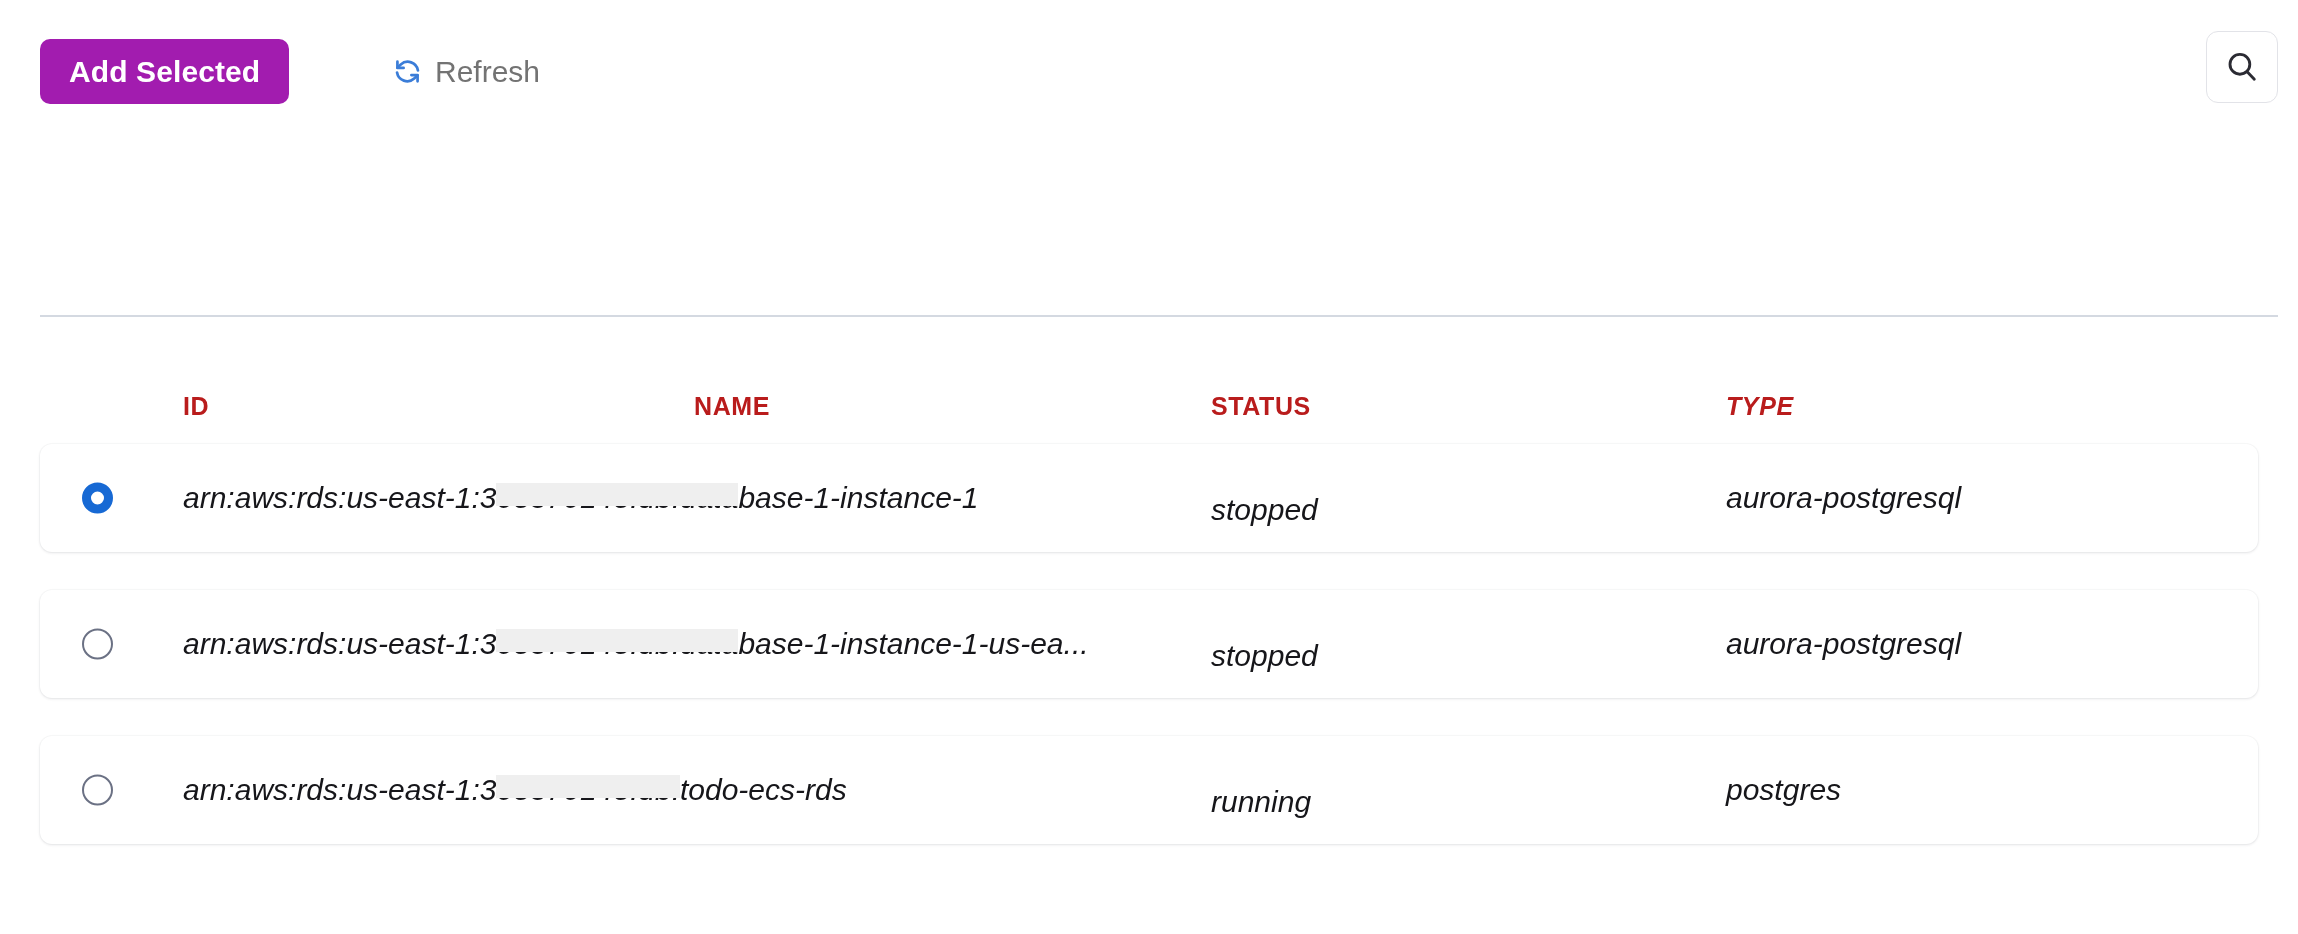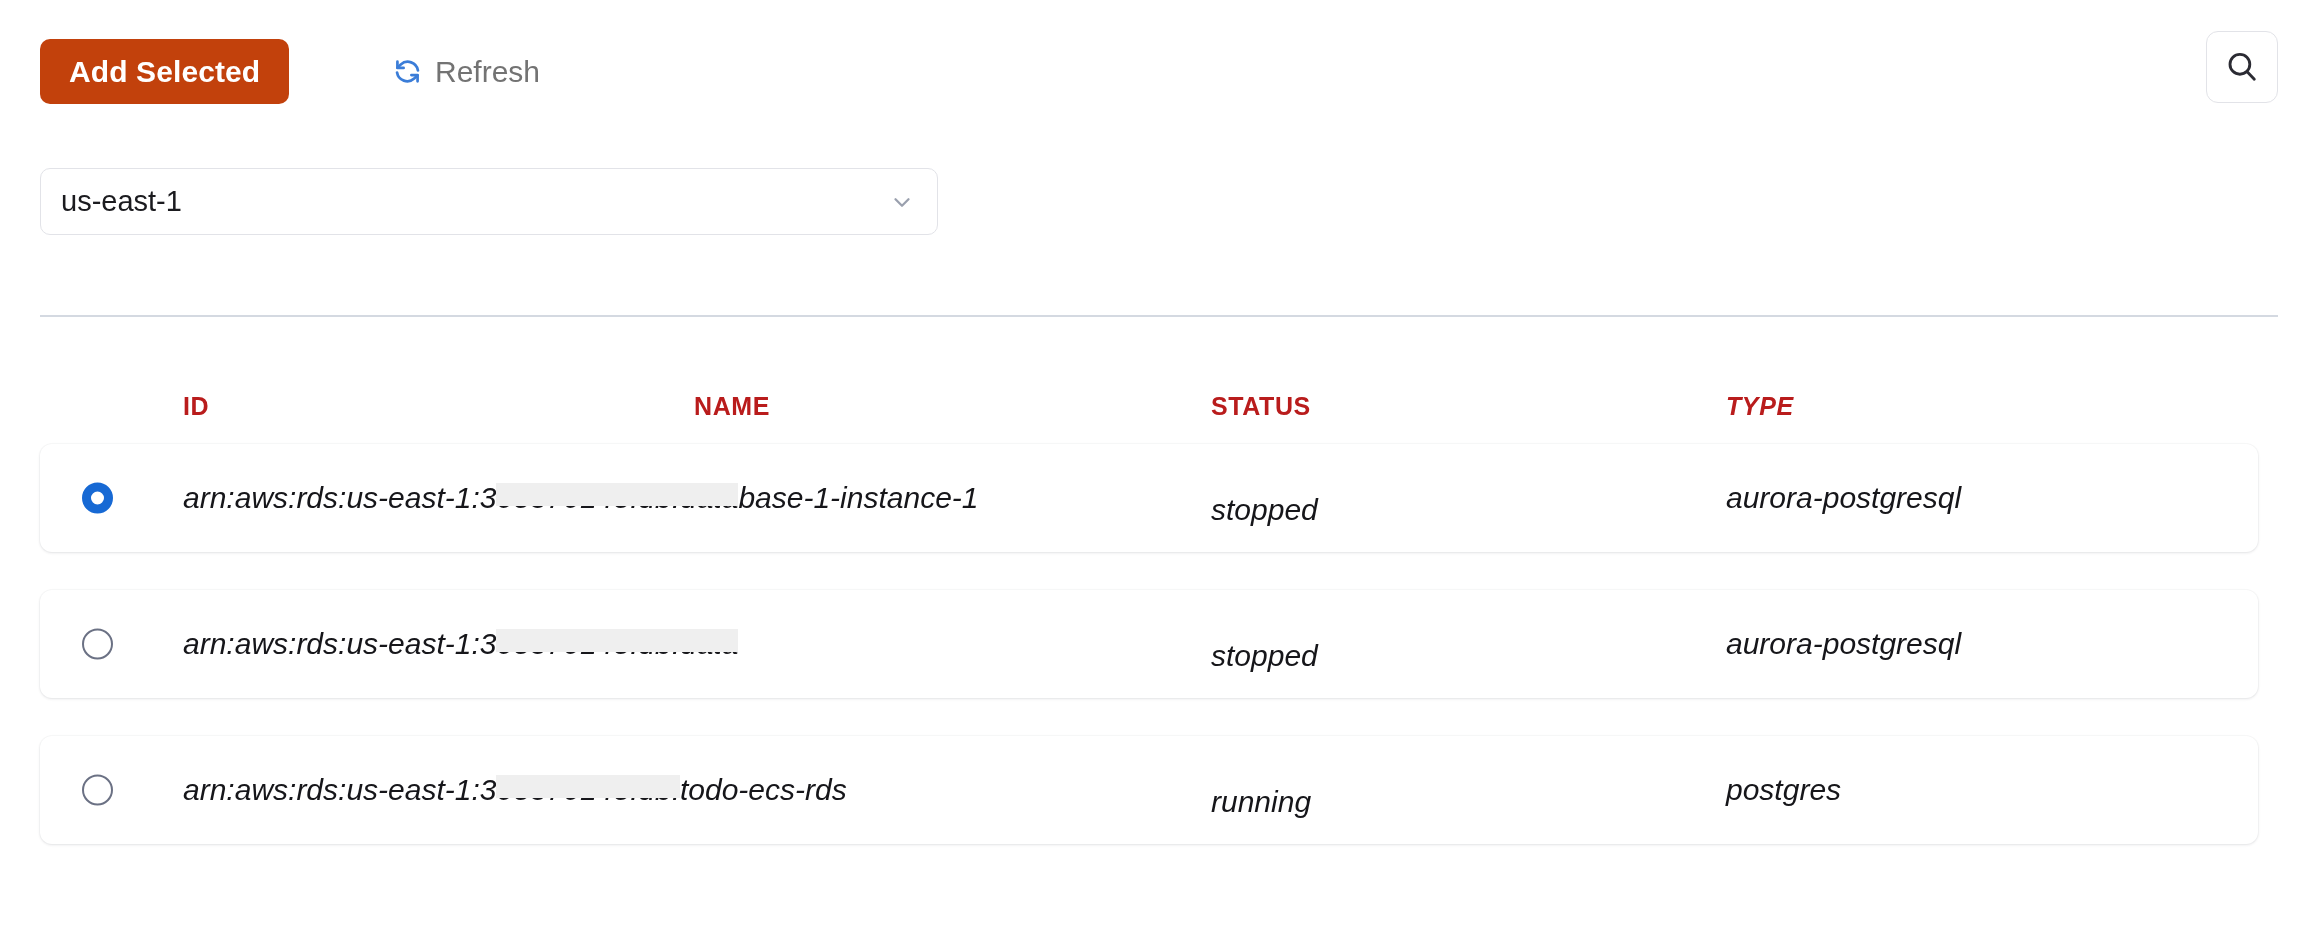--- a/index.html
+++ b/index.html
@@ -32,21 +32,21 @@
 
   .btn-primary {
     position: absolute;
     left: 40px;
     top: 39px;
     height: 65px;
     padding: 0 29px;
     display: flex;
     align-items: center;
     justify-content: center;
-    background: #c2410c;
+    background: #a21caf;
     color: #ffffff;
     border: none;
     border-radius: 10px;
     font-size: 30px;
     font-weight: bold;
     letter-spacing: 0.1px;
     cursor: pointer;
     font-family: "Liberation Sans", "DejaVu Sans", sans-serif;
   }
 
@@ -254,30 +254,20 @@
     <button class="search-btn">
       <span class="icon-search">
         <svg viewBox="0 0 24 24" width="36" height="36" fill="none" stroke="#2b2b33" stroke-width="1.9" stroke-linecap="round">
           <circle cx="10.6" cy="10.2" r="6.6"></circle>
           <line x1="15.6" y1="15.3" x2="20.2" y2="20.1"></line>
         </svg>
       </span>
     </button>
   </div>
 
-  <div class="region-select-wrap">
-    <div class="region-select">
-      <span class="value">us-east-1</span>
-      <span class="icon-chevron">
-        <svg viewBox="0 0 24 24" width="26" height="26" fill="none" stroke="#9aa0ae" stroke-width="2.1" stroke-linecap="round" stroke-linejoin="round">
-          <polyline points="6,9.5 12,15.5 18,9.5"></polyline>
-        </svg>
-      </span>
-    </div>
-  </div>
 
   <div class="divider"></div>
 
   <div class="table">
 
     <div class="thead">
       <div class="th col-id">ID</div>
       <div class="th col-name">NAME</div>
       <div class="th col-status">STATUS</div>
       <div class="th col-type">TYPE</div>
@@ -301,20 +291,21 @@
       </div>
 
       <div class="row">
         <div class="cell c-radio">
           <span class="radio"></span>
         </div>
         <div class="cell c-id">
           <span class="idtext">
             <span>arn:aws:rds:us-east-1:3</span>
               <span class="id-mask">05370145:db:data</span>
+              <span>base-1-instance-1-us-ea...</span>
           </span>
         </div>
         <div class="cell c-status">stopped</div>
         <div class="cell c-type">aurora-postgresql</div>
       </div>
 
       <div class="row">
         <div class="cell c-radio">
           <span class="radio"></span>
         </div>

